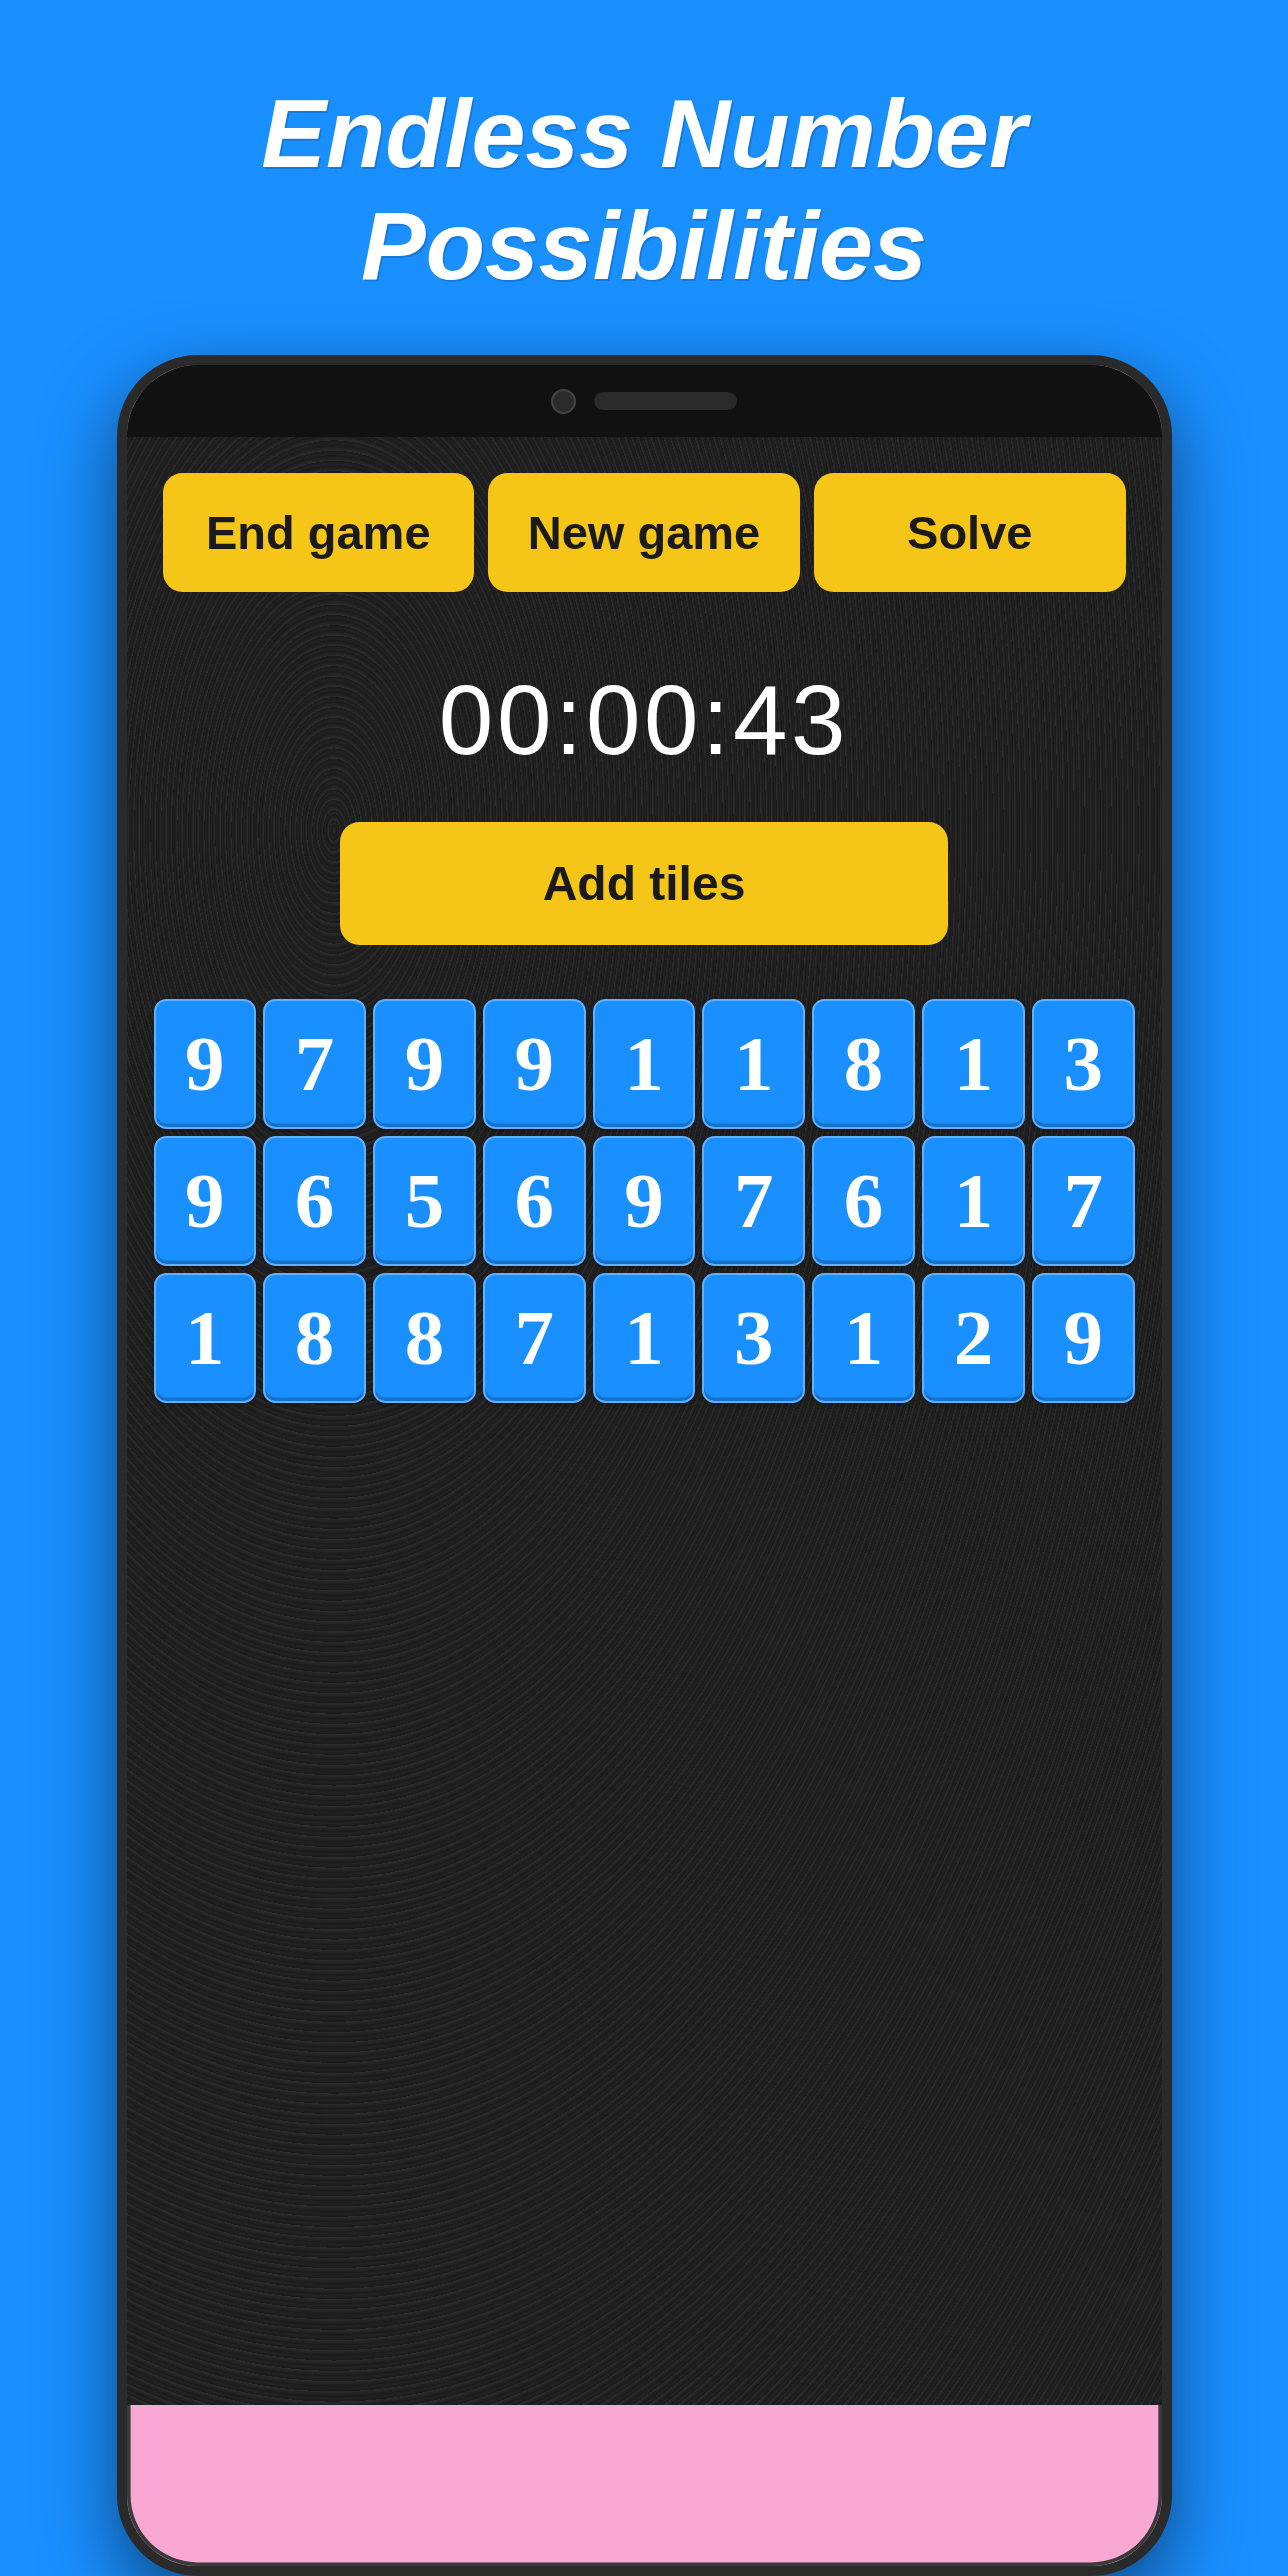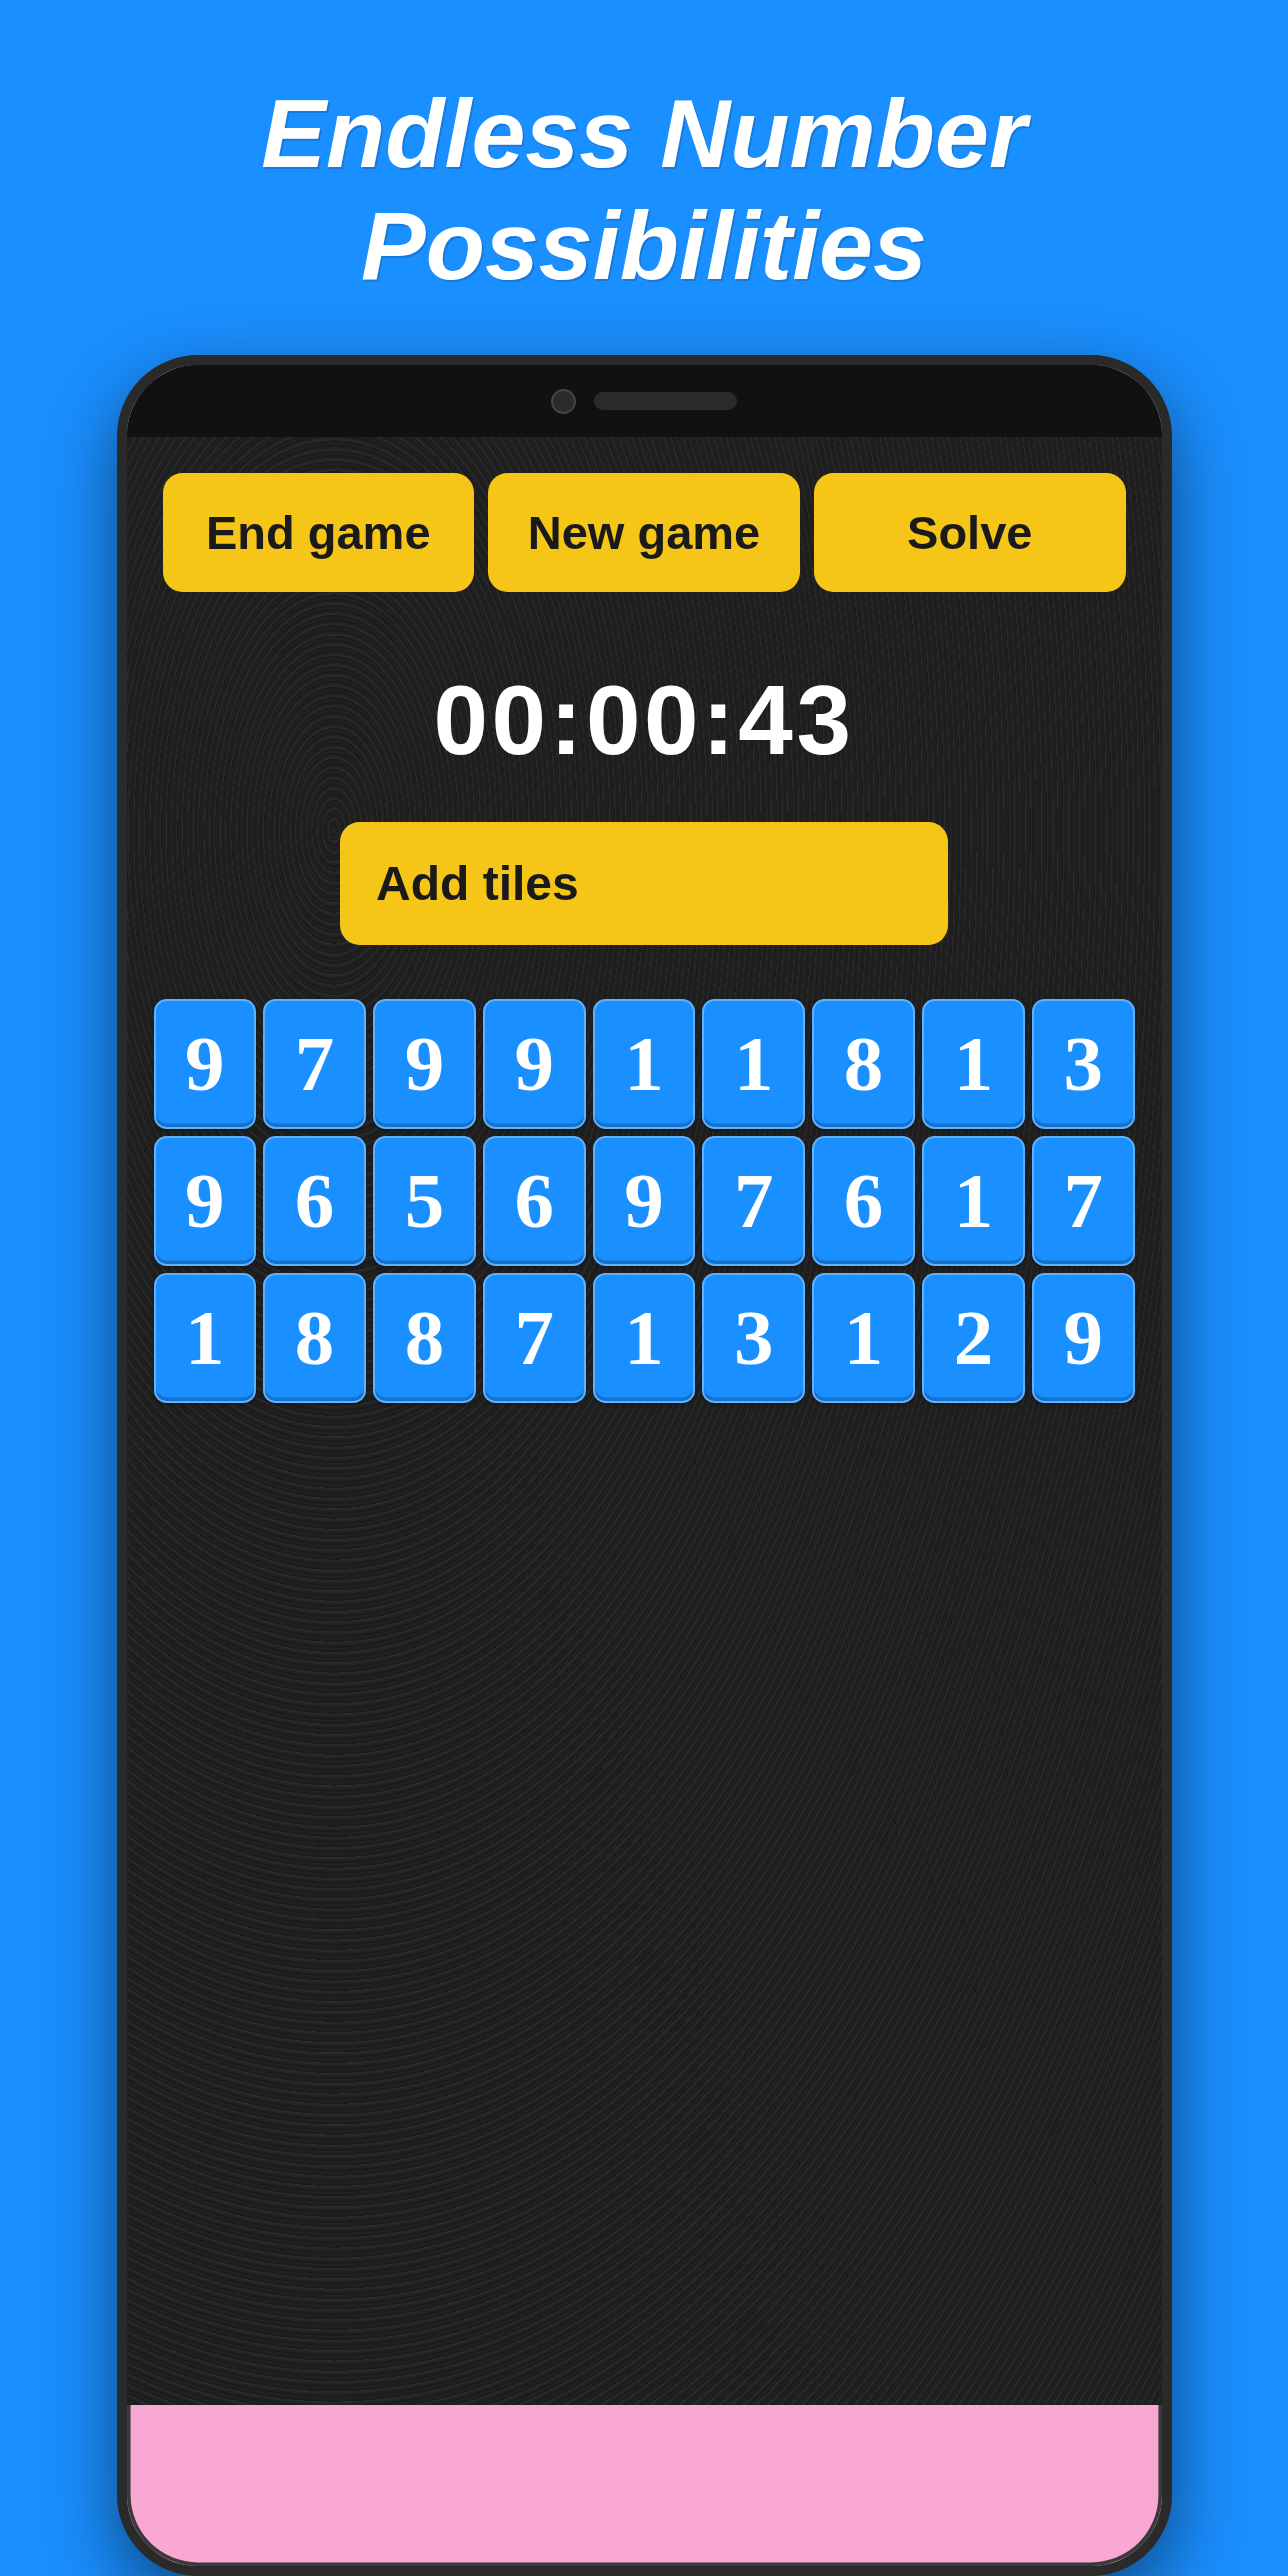--- a/index.html
+++ b/index.html
@@ -106,40 +106,40 @@
       cursor: pointer;
       text-align: center;
     }
 
     .timer-display {
       position: relative;
       z-index: 10;
       text-align: center;
       color: white;
       font-size: 98px;
-      font-weight: bold;
+      font-weight: normal;
       padding: 45px 18px 27px 18px;
       letter-spacing: 3.6px;
     }
 
     .add-tiles-btn {
       position: relative;
       z-index: 10;
       display: block;
       margin: 18px auto 54px auto;
       width: 608px;
       background: #f5c518;
       border: none;
       border-radius: 19.7px;
       padding: 34px 36px;
       font-size: 48px;
       font-weight: 600;
       color: #1a1a1a;
       cursor: pointer;
-      text-align: left;
+      text-align: center;
     }
 
     .tiles-grid {
       position: relative;
       z-index: 10;
       display: grid;
       grid-template-columns: repeat(9, 1fr);
       gap: 7.2px;
       padding: 0 27px;
       margin-bottom: 36px;

